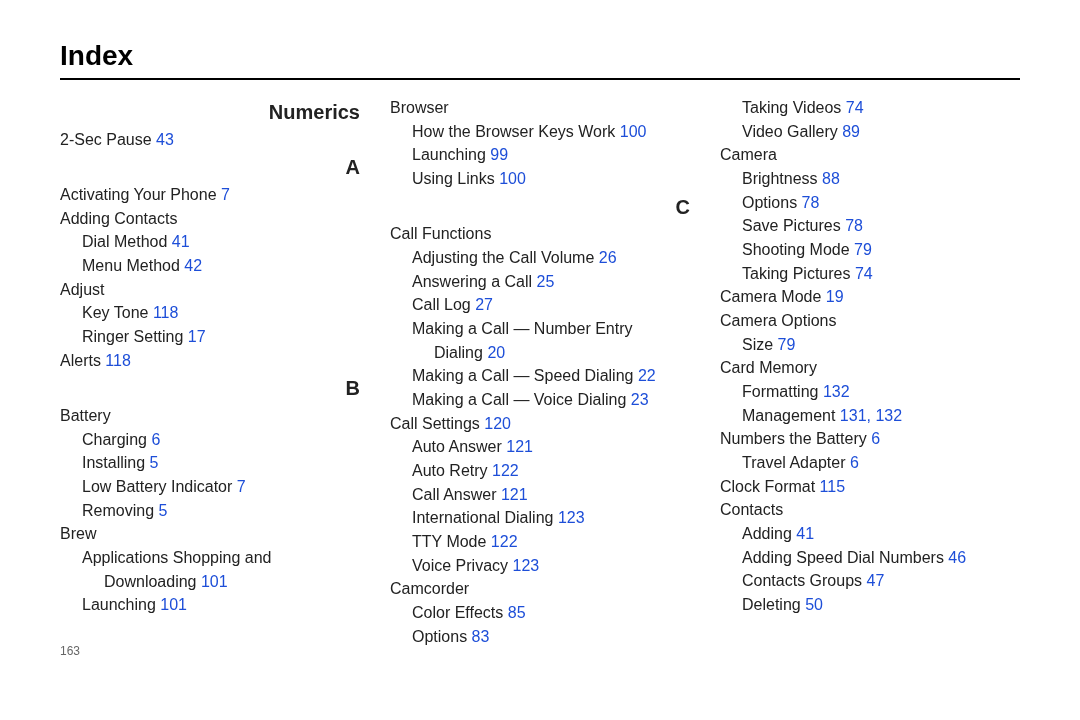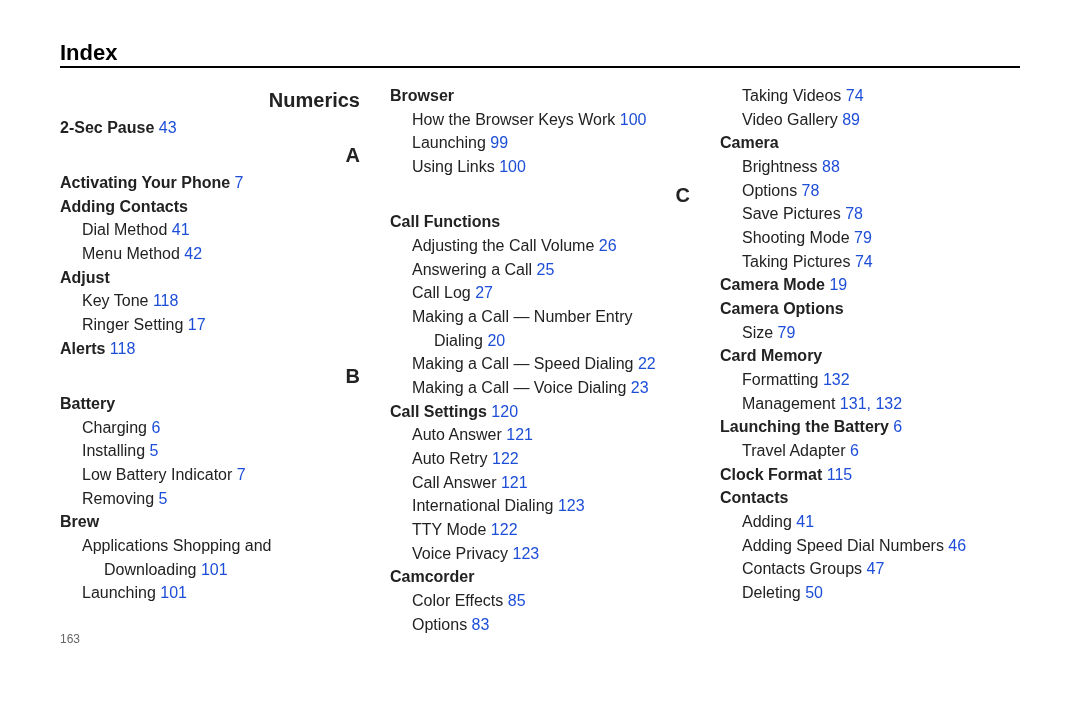--- a/index.html
+++ b/index.html
@@ -10,21 +10,22 @@
     width: 1080px;
     height: 720px;
     overflow: hidden;
     box-sizing: border-box;
   }
   .page {
     padding: 40px 60px 20px 60px;
   }
   .index-title {
     font-weight: bold;
-    font-size: 22px;
+    font-size: 28px;
+    margin-bottom: 6px;
   }
   .rule {
     border: 0;
     border-top: 2px solid #000;
     margin: 0 0 16px 0;
   }
   .columns {
     display: flex;
     gap: 30px;
   }
@@ -37,21 +38,21 @@
   .section-letter {
     text-align: right;
     font-weight: bold;
     font-size: 20px;
     margin-top: 2px;
   }
   .entry {
     margin: 0;
   }
   .term {
-    font-weight: bold;
+    font-weight: normal;
   }
   .page-ref {
     color: #1d4ed8;
     font-weight: normal;
   }
   .sub {
     padding-left: 22px;
     text-indent: -0px;
   }
   .sub2 {
@@ -135,21 +136,21 @@
       <p class="entry sub"><span>Options</span> <span class="page-ref">78</span></p>
       <p class="entry sub"><span>Save Pictures</span> <span class="page-ref">78</span></p>
       <p class="entry sub"><span>Shooting Mode</span> <span class="page-ref">79</span></p>
       <p class="entry sub"><span>Taking Pictures</span> <span class="page-ref">74</span></p>
       <p class="entry"><span class="term">Camera Mode</span> <span class="page-ref">19</span></p>
       <p class="entry term">Camera Options</p>
       <p class="entry sub"><span>Size</span> <span class="page-ref">79</span></p>
       <p class="entry term">Card Memory</p>
       <p class="entry sub"><span>Formatting</span> <span class="page-ref">132</span></p>
       <p class="entry sub"><span>Management</span> <span class="page-ref">131, 132</span></p>
-      <p class="entry"><span class="term">Launching the Battery</span> <span class="page-ref">6</span></p>
+      <p class="entry"><span class="term">Numbers the Battery</span> <span class="page-ref">6</span></p>
       <p class="entry sub"><span>Travel Adapter</span> <span class="page-ref">6</span></p>
       <p class="entry"><span class="term">Clock Format</span> <span class="page-ref">115</span></p>
       <p class="entry term">Contacts</p>
       <p class="entry sub"><span>Adding</span> <span class="page-ref">41</span></p>
       <p class="entry sub"><span>Adding Speed Dial Numbers</span> <span class="page-ref">46</span></p>
       <p class="entry sub"><span>Contacts Groups</span> <span class="page-ref">47</span></p>
       <p class="entry sub"><span>Deleting</span> <span class="page-ref">50</span></p>
     </div>
 
   </div>

